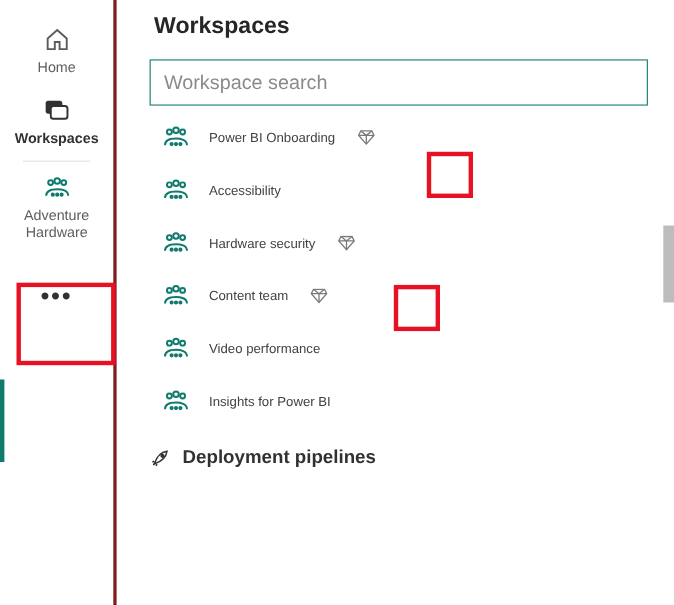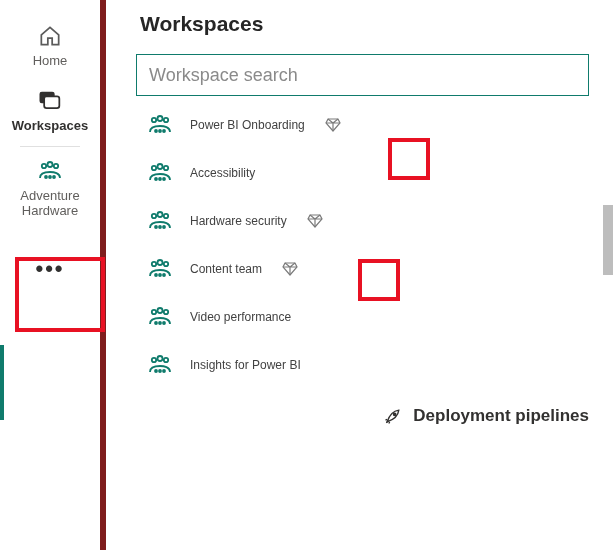--- a/index.html
+++ b/index.html
@@ -12,21 +12,21 @@
     overflow: hidden;
     position: relative;
     color: #323130;
   }
   .root {
     display: flex;
     height: 100%;
   }
   .left-rail {
     width: 106px;
-    border-right: 6px solid #7f1d1d;
+    border-right: 3px solid #7f1d1d;
     display: flex;
     flex-direction: column;
     align-items: center;
     padding-top: 14px;
     flex-shrink: 0;
   }
   .rail-item {
     width: 100%;
     padding: 8px 0 10px 0;
     display: flex;
@@ -121,21 +121,21 @@
   }
   .ws-row .name { }
   .diamond-slot {
     margin-left: 4px;
     display: inline-flex;
     align-items: center;
   }
   .pipelines-row {
     display: flex;
     align-items: center;
-    justify-content: flex-end;
+    justify-content: flex-start;
     gap: 10px;
     margin-top: 30px;
     font-size: 17px;
     font-weight: 700;
     color: #323130;
     cursor: pointer;
   }
   .scrollbar {
     position: absolute;
     right: 0;

